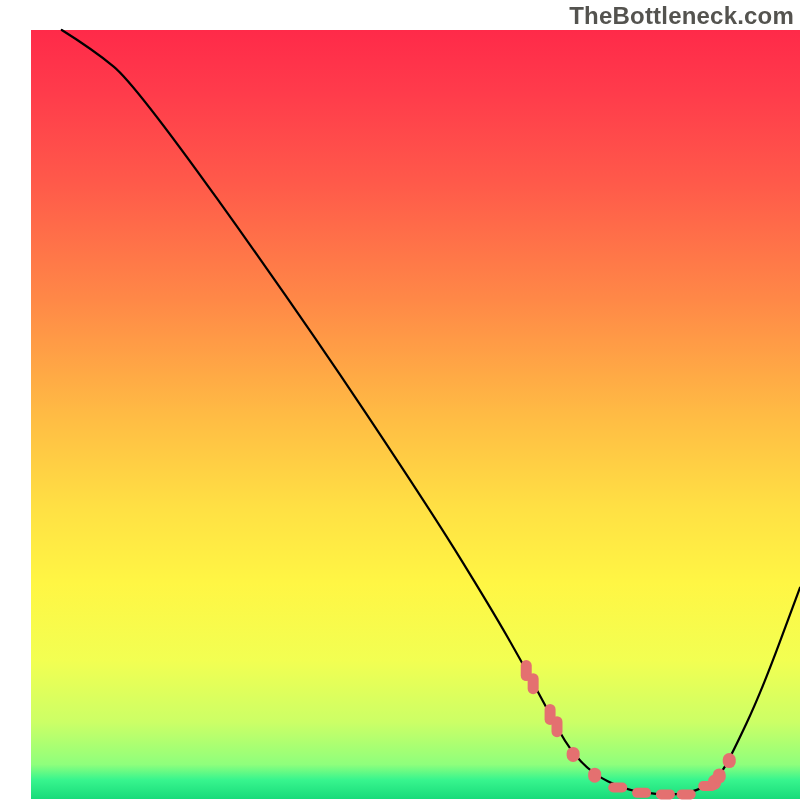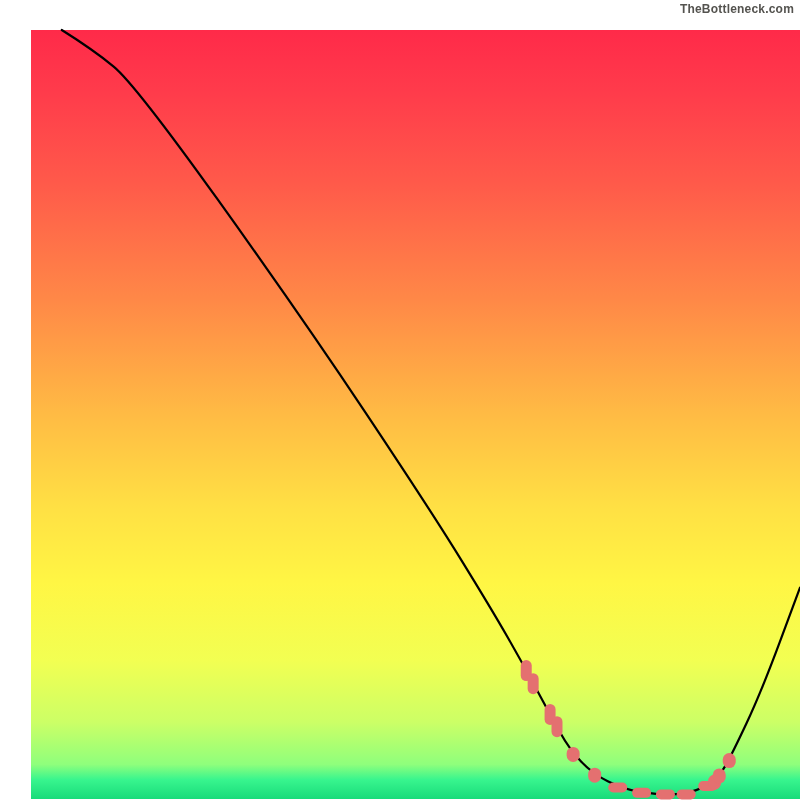--- a/index.html
+++ b/index.html
@@ -13,21 +13,21 @@
   }
   .container {
     position: relative;
     width: 800px;
     height: 800px;
   }
   .watermark {
     position: absolute;
     top: 2px;
     right: 6px;
-    font-size: 12px;
+    font-size: 24px;
     font-weight: 600;
     color: #54534f;
     letter-spacing: 0.2px;
     z-index: 10;
   }
   svg {
     display: block;
   }
 </style>
 </head>

